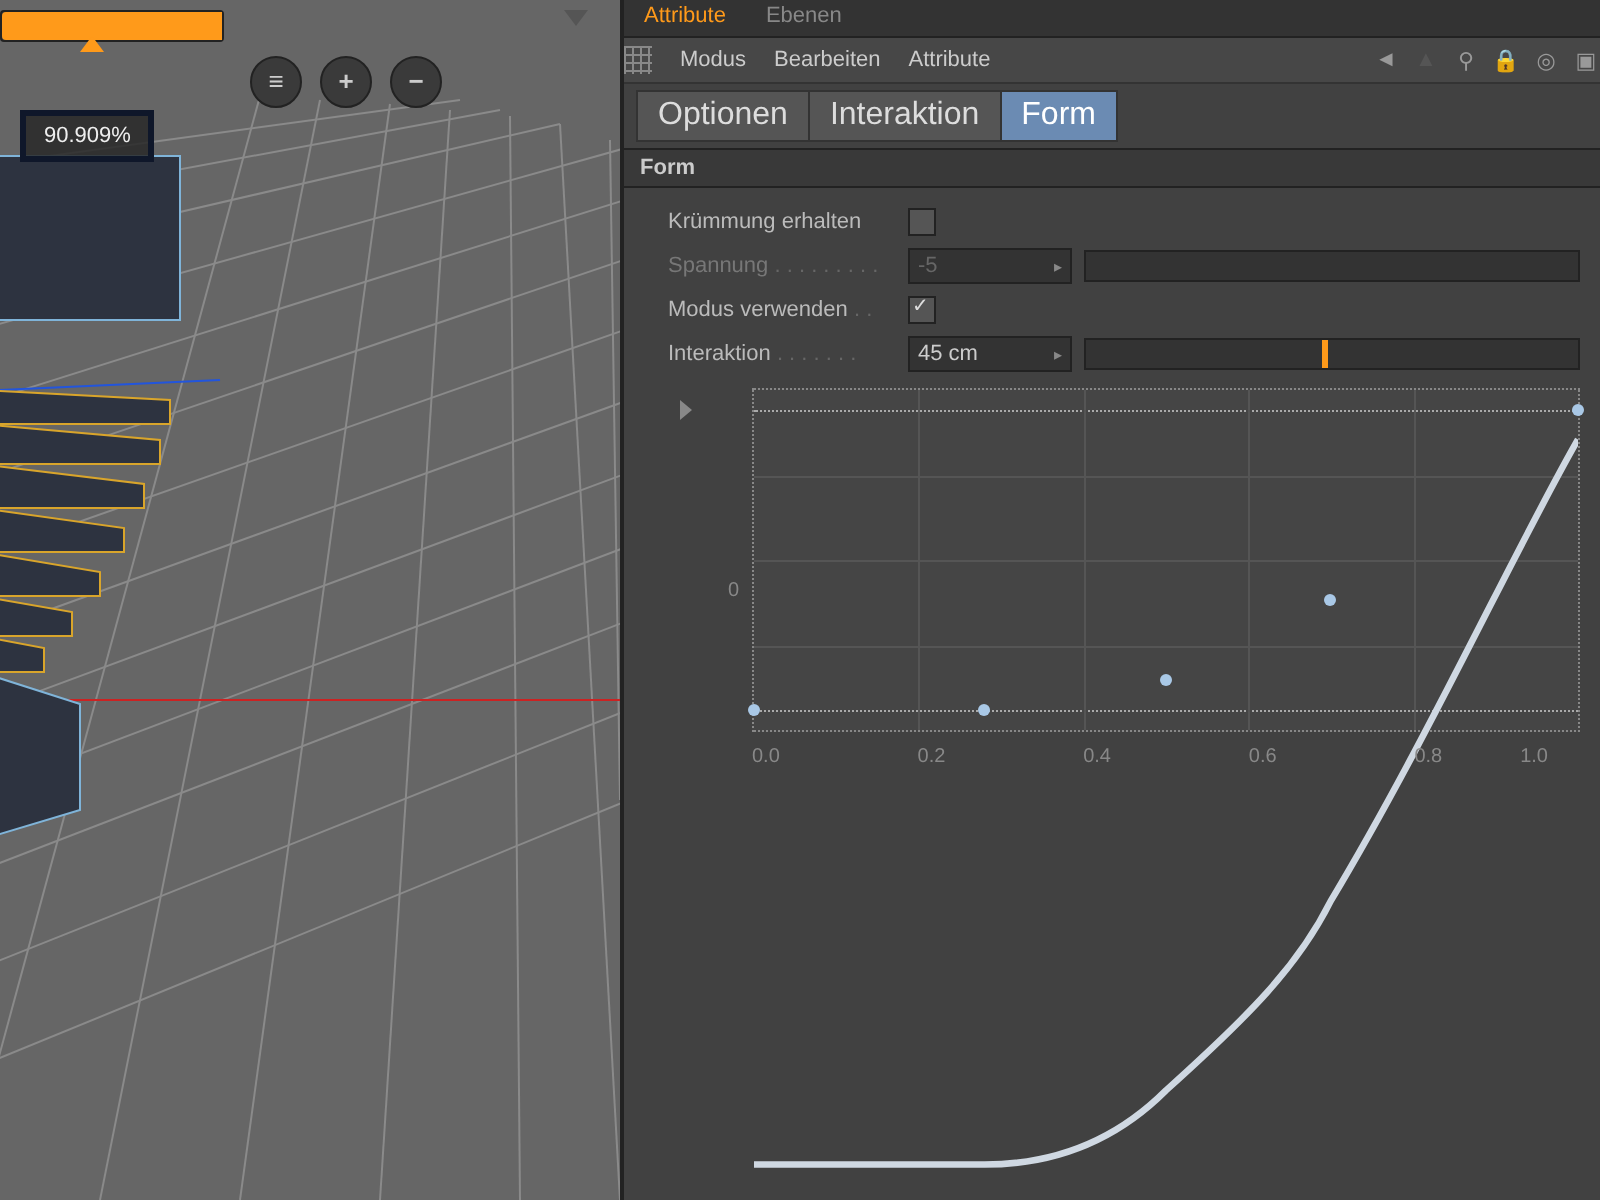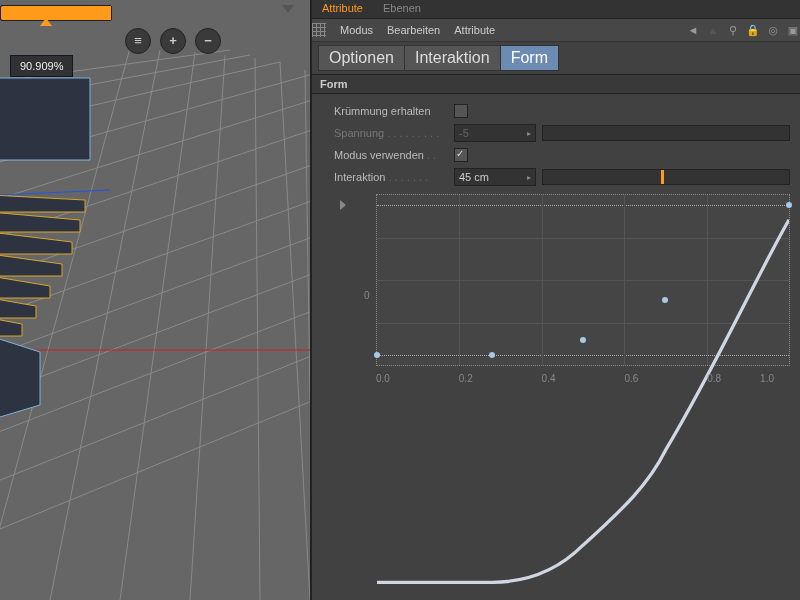--- a/index.html
+++ b/index.html
@@ -7,21 +7,21 @@
   .viewport{position:relative;width:310px;height:600px;background:#666;overflow:hidden;}
   .vp-scene{position:absolute;inset:0;}
   .topbar{position:absolute;top:0;left:0;right:0;height:60px;}
   .slider{position:absolute;top:5px;left:0;width:110px;height:14px;border:1px solid #222;background:#444;border-radius:2px;}
   .slider-fill{position:absolute;top:0;left:0;bottom:0;width:100%;background:#ff9a1a;border-radius:2px 0 0 2px;}
   .slider-tri{position:absolute;top:18px;left:40px;width:0;height:0;border-left:6px solid transparent;border-right:6px solid transparent;border-bottom:8px solid #ff9a1a;}
   .circ{position:absolute;top:28px;width:24px;height:24px;border-radius:50%;background:#3a3a3a;border:1px solid #222;color:#ccc;text-align:center;line-height:24px;font-size:13px;font-weight:bold;}
   .c1{left:125px;}
   .c2{left:160px;}
   .c3{left:195px;}
-  .pct{position:absolute;top:55px;left:10px;border:1px solid #0f172a;background:rgba(40,40,40,.85);padding:4px 9px;color:#eee;font-size:11px;border-radius:0;}
+  .pct{position:absolute;top:55px;left:10px;border:3px solid #0f172a;background:rgba(40,40,40,.85);padding:4px 9px;color:#eee;font-size:11px;border-radius:0;}
   .tri-down{position:absolute;width:0;height:0;border-left:6px solid transparent;border-right:6px solid transparent;border-top:8px solid #555;}
   .panel{flex:1;background:#414141;border-left:2px solid #222;display:flex;flex-direction:column;}
   .tabs1{display:flex;align-items:flex-start;background:#333;height:18px;border-bottom:1px solid #222;}
   .tabs1 .t{padding:2px 10px;color:#888;font-size:11px;}
   .tabs1 .t.on{color:#ff9a1a;}
   .mrow{display:flex;align-items:center;height:22px;background:#474747;border-bottom:1px solid #333;padding:0 0;gap:14px;}
   .grid-ic{width:14px;height:14px;background:repeating-linear-gradient(#888 0 1px,transparent 1px 4px),repeating-linear-gradient(90deg,#888 0 1px,transparent 1px 4px);}
   .mrow span{color:#ccc;}
   .ricons{margin-left:auto;display:flex;gap:6px;align-items:center;}
   .ric{width:14px;height:14px;color:#999;display:flex;align-items:center;justify-content:center;}

